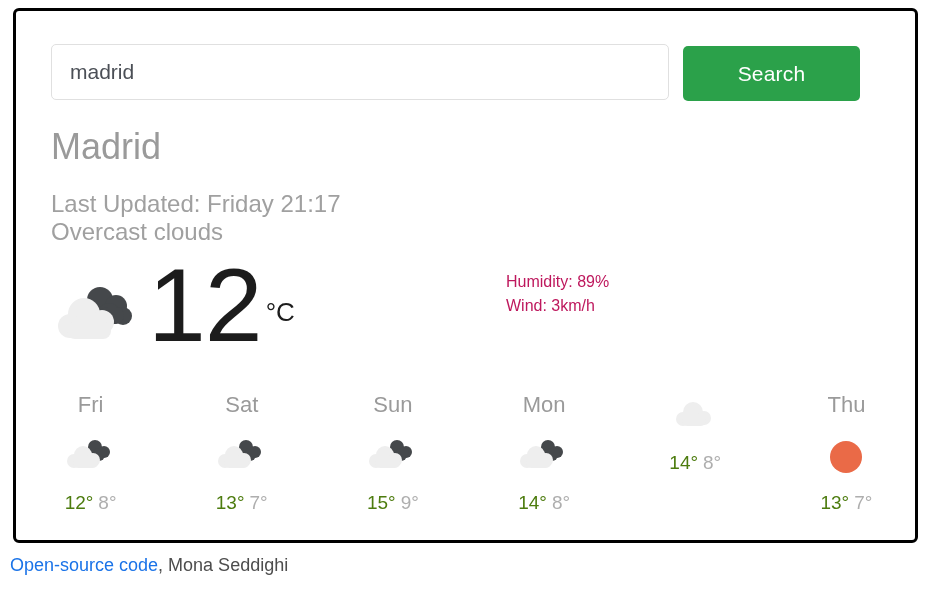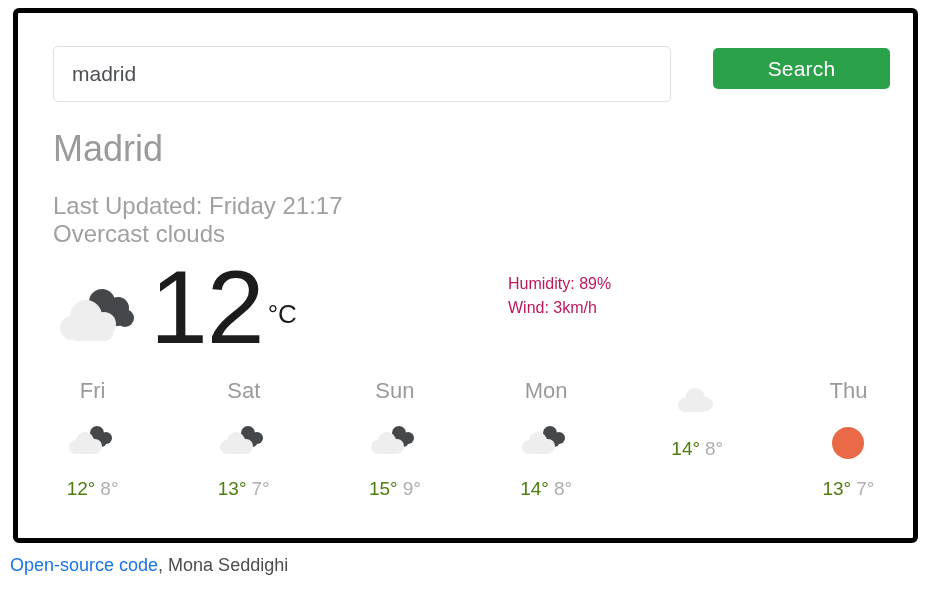--- a/index.html
+++ b/index.html
@@ -22,21 +22,21 @@
   }
 
   
   .weather-card {
     position: absolute;
     left: 13px;
     top: 8px;
     width: 905px;
     height: 535px;
     box-sizing: border-box;
-    border: 5px solid #000000;
+    border: 3px solid #000000;
     border-radius: 6px;
     background: #ffffff;
   }
 
   
   .search-row {
     position: absolute;
     left: 35px;
     top: 33px;
     right: 35px;
@@ -54,24 +54,24 @@
     background: #ffffff;
     padding: 0 18px;
     font-family: "Liberation Sans", sans-serif;
     font-size: 21px;
     color: #4b4f56;
     outline: none;
   }
   .search-input::placeholder { color: #b6b9bd; }
   .search-button {
     position: absolute;
-    left: 660px;
+    left: 632px;
     top: 2px;
     width: 177px;
-    height: 41px;
+    height: 55px;
     border: none;
     border-radius: 5px;
     background: #2ba14a;
     color: #ffffff;
     font-family: "Liberation Sans", sans-serif;
     font-size: 21px;
     cursor: pointer;
     letter-spacing: 0.2px;
   }
 
@@ -142,21 +142,21 @@
     top: 14px;
     font-size: 16px;
     color: #be185d;
     line-height: 1.5;
   }
 
   
   .forecast {
     position: absolute;
     left: 20px;
-    top: 365px;
+    top: 381px;
     width: 865px;
     display: flex;
     gap: 42px;
   }
   .forecast-day {
     flex: 1 1 0;
     text-align: center;
   }
   .day-label {
     font-size: 22px;

